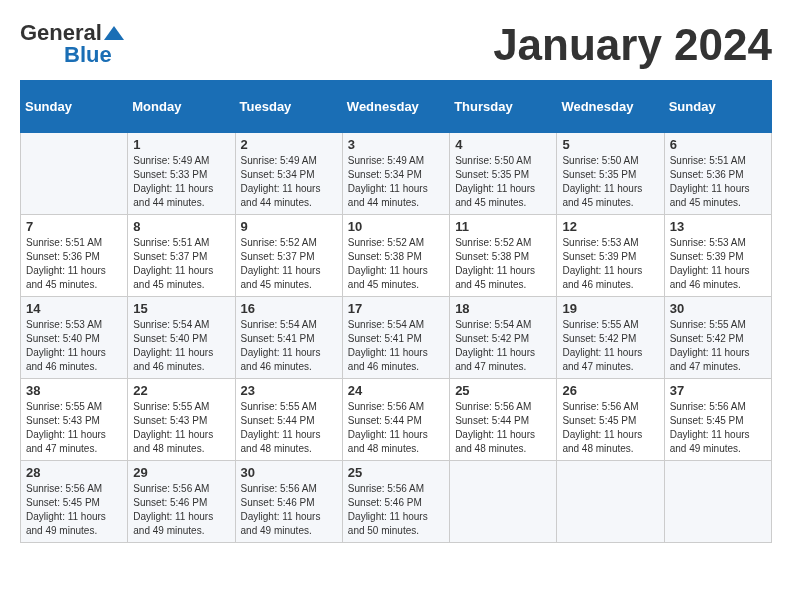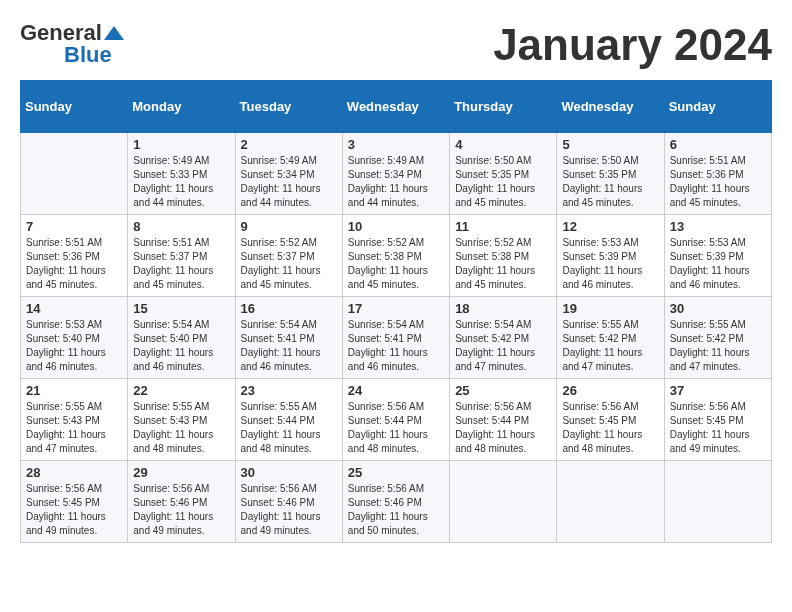--- a/index.html
+++ b/index.html
@@ -189,21 +189,21 @@
           <span class="day-num">19</span>
           <div class="day-info">Sunrise: 5:55 AM<br>Sunset: 5:42 PM<br>Daylight: 11 hours and 47 minutes.</div>
         </td>
         <td>
           <span class="day-num">30</span>
           <div class="day-info">Sunrise: 5:55 AM<br>Sunset: 5:42 PM<br>Daylight: 11 hours and 47 minutes.</div>
         </td>
       </tr>
       <tr>
         <td>
-          <span class="day-num">21</span>
+          <span class="day-num">38</span>
           <div class="day-info">Sunrise: 5:55 AM<br>Sunset: 5:43 PM<br>Daylight: 11 hours and 47 minutes.</div>
         </td>
         <td>
           <span class="day-num">22</span>
           <div class="day-info">Sunrise: 5:55 AM<br>Sunset: 5:43 PM<br>Daylight: 11 hours and 48 minutes.</div>
         </td>
         <td>
           <span class="day-num">23</span>
           <div class="day-info">Sunrise: 5:55 AM<br>Sunset: 5:44 PM<br>Daylight: 11 hours and 48 minutes.</div>
         </td>

